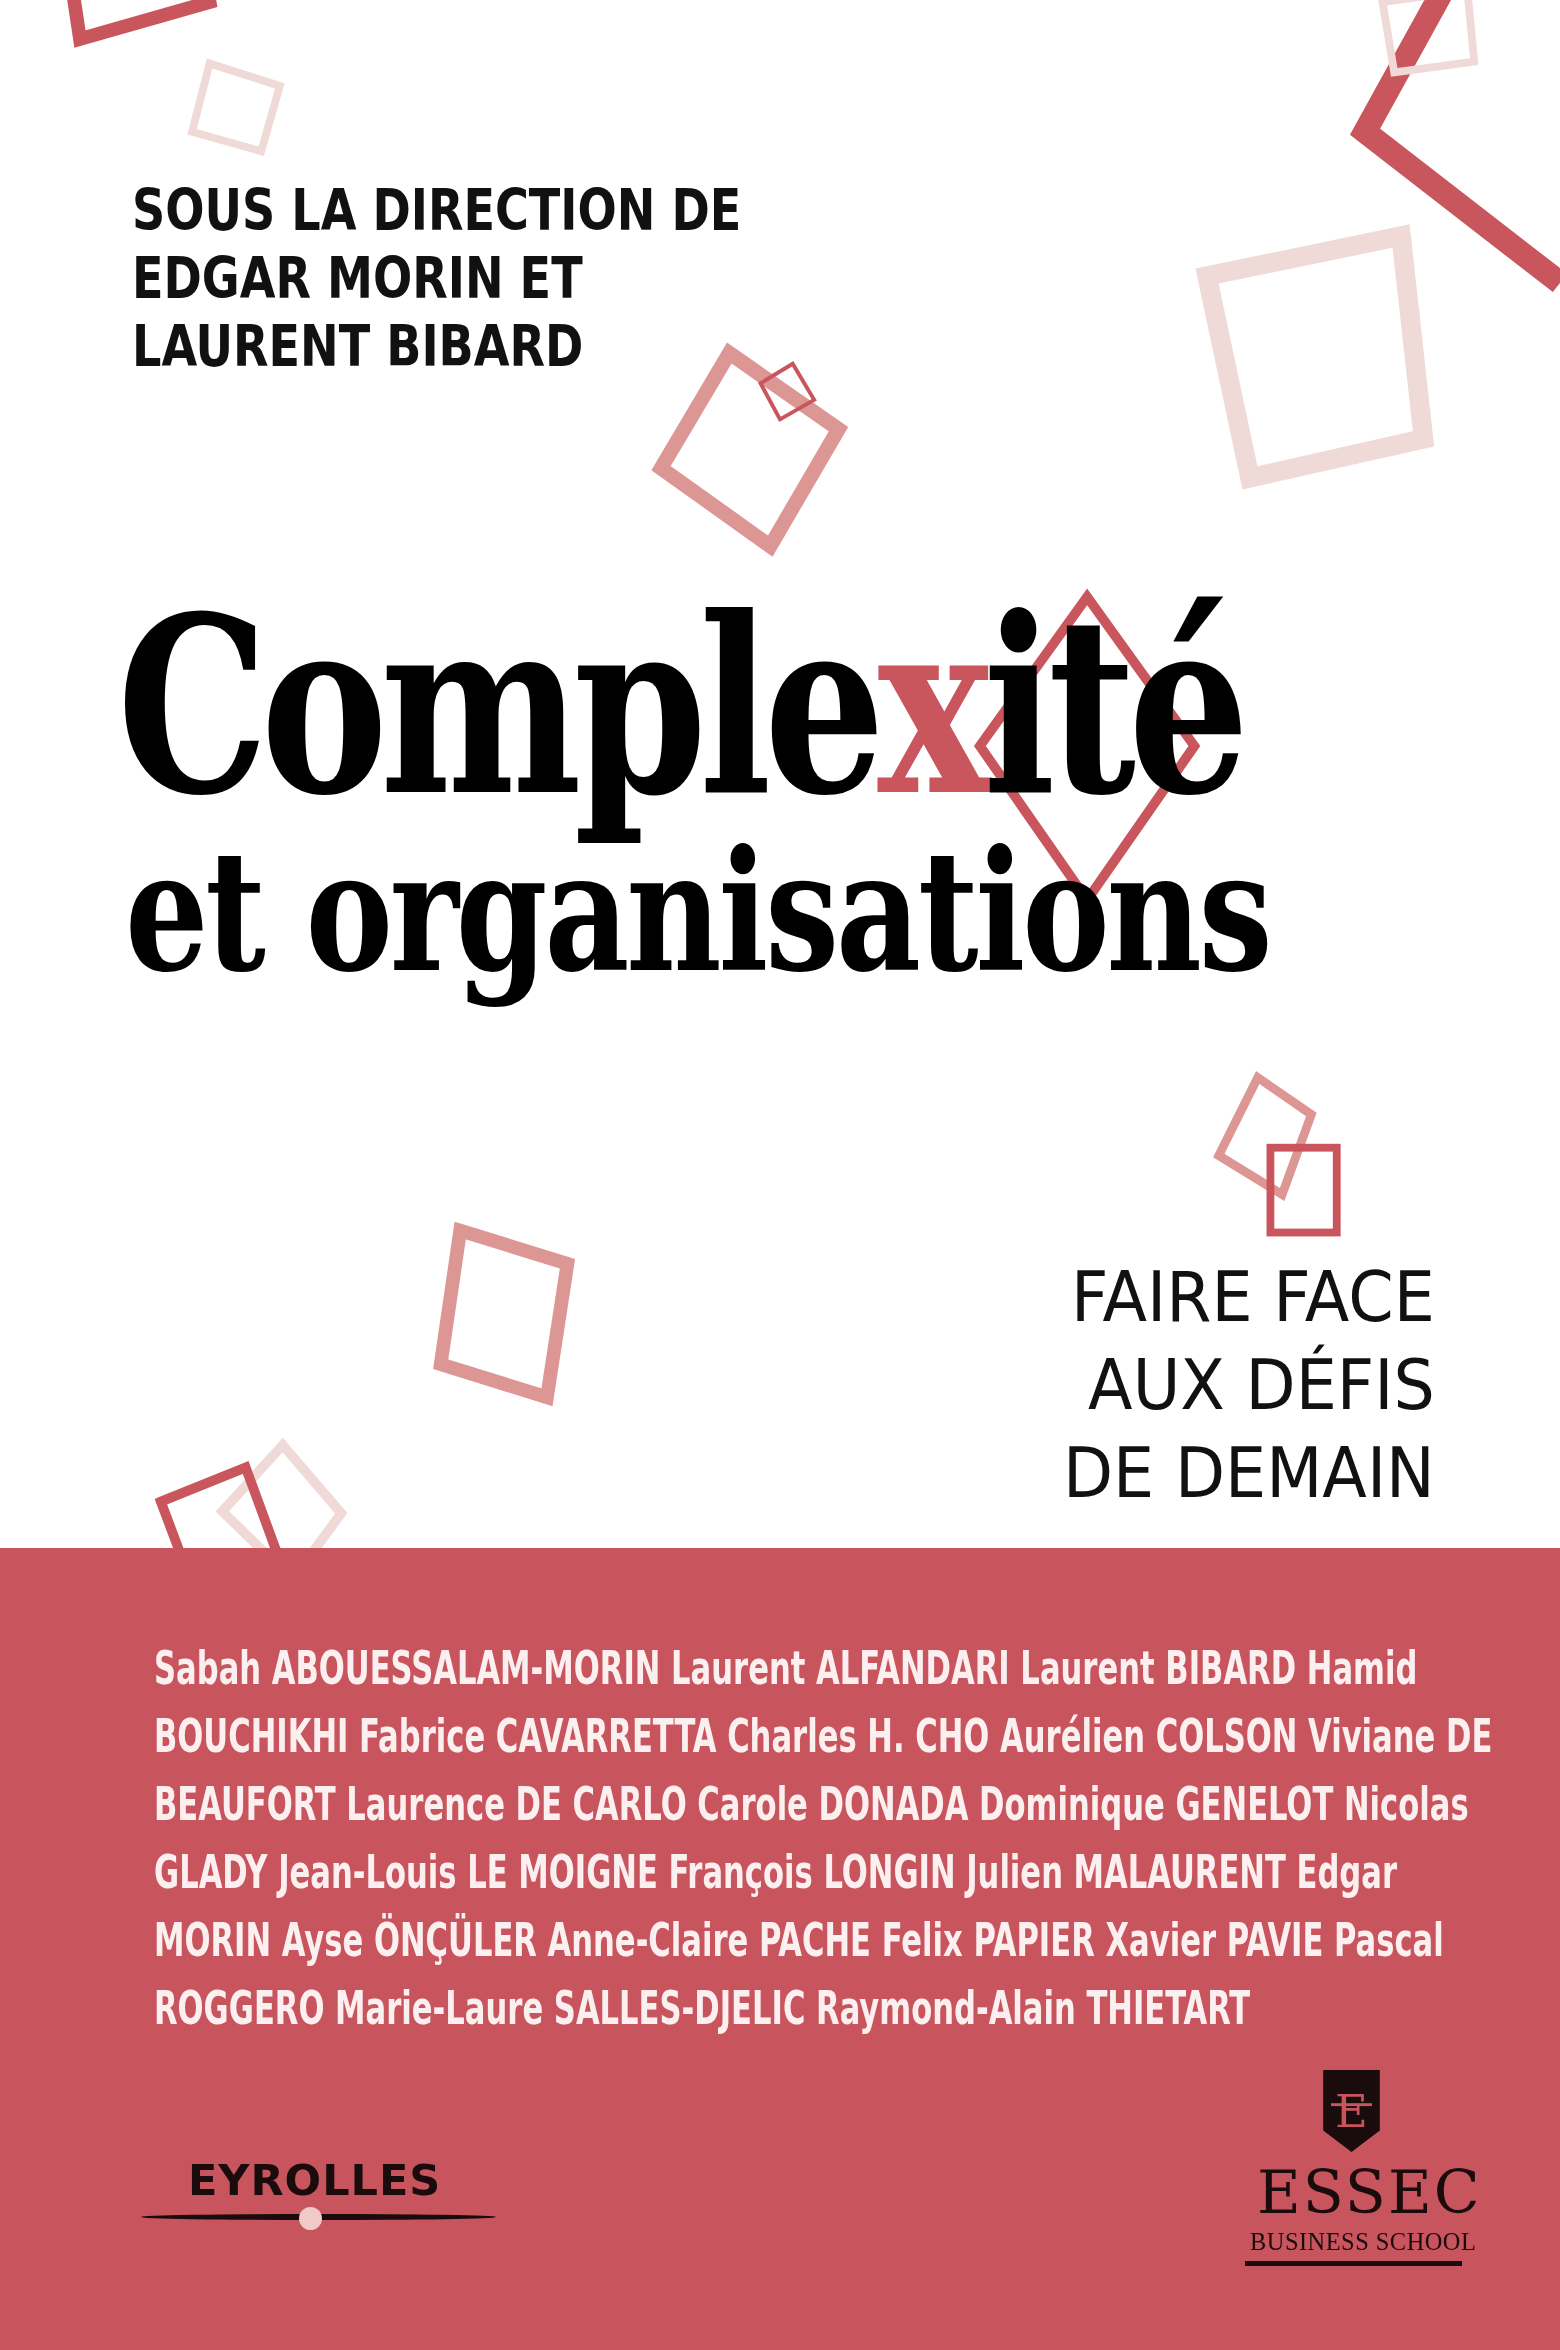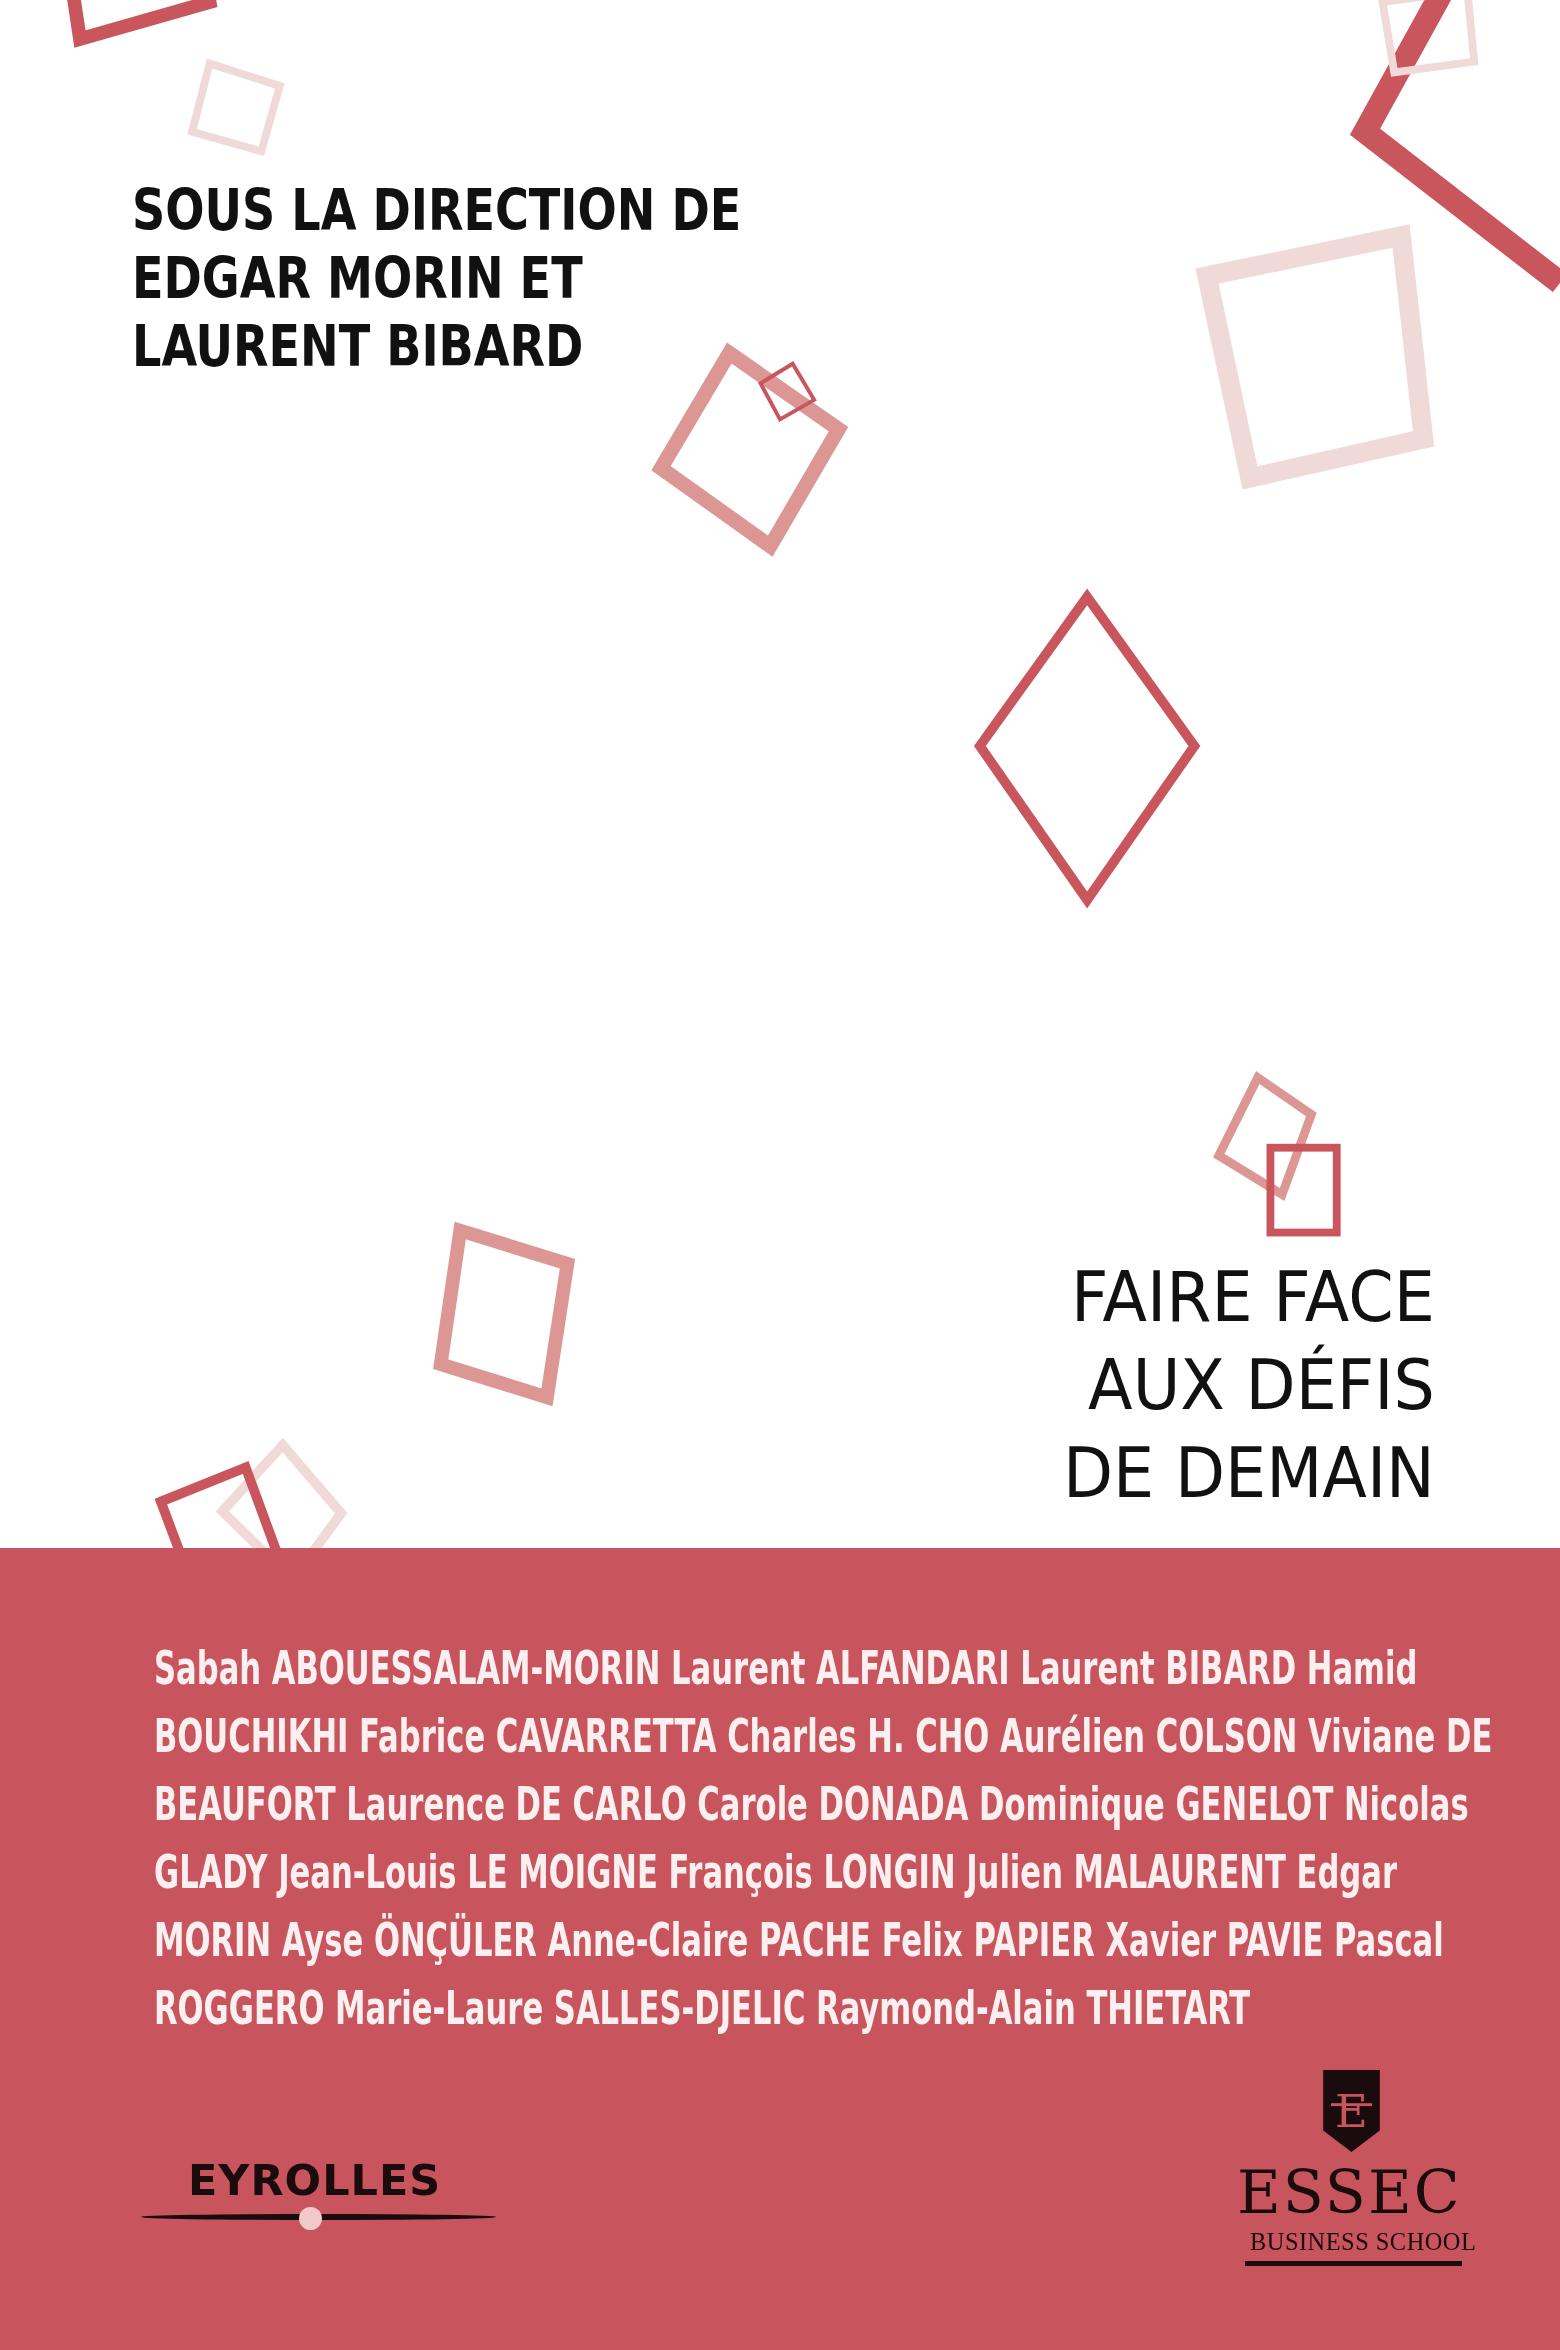--- a/index.html
+++ b/index.html
@@ -16,21 +16,21 @@
   .subtitle div { white-space: nowrap; }
   .band { position: absolute; left: 0; top: 1548px; width: 1560px; height: 803px; background: #c8555d; }
   .contributors { position: absolute; left: 154px; top: 1634px; width: 1463px; font-family: "DejaVu Sans Condensed", "DejaVu Sans", sans-serif; font-weight: bold; font-size: 46px; line-height: 68px; color: #fbeff0; transform: scaleX(0.74); transform-origin: left top; }
   .contributors div { white-space: nowrap; }
   .publisher { position: absolute; left: 141px; top: 2155px; width: 361px; height: 78px; text-align: center; }
   .publisher-name { position: absolute; left: 47px; top: 0px; font-family: "DejaVu Sans", sans-serif; font-weight: bold; font-size: 43px; letter-spacing: 1px; color: #1a0b0c; }
   .publisher-line { position: absolute; left: 0; top: 59px; width: 355px; height: 5.9px; background: #1a0b0c; border-radius: 50%; }
   .publisher-dot { position: absolute; left: 158px; top: 52px; width: 23.4px; height: 23.4px; border-radius: 50%; background: #f2c9c9; }
   .school { position: absolute; left: 1235px; top: 2066px; width: 234px; height: 210px; }
   .shield { position: absolute; left: 88px; top: 3.9px; width: 57px; height: 82px; }
-  .school-name { position: absolute; left: 2px; top: 96px; font-family: "DejaVu Serif", "Liberation Serif", serif; font-size: 60px; line-height: 60px; color: #1a0b0c; letter-spacing: 2px; }
+  .school-name { position: absolute; left: 22px; top: 96px; font-family: "DejaVu Serif", "Liberation Serif", serif; font-size: 60px; line-height: 60px; color: #1a0b0c; letter-spacing: 2px; }
   .school-sub { position: absolute; left: 15px; top: 162px; font-family: Liberation Serif, serif; font-size: 24.4px; color: #1a0b0c; letter-spacing: 0.5px; white-space: nowrap; }
   .school-rule { position: absolute; left: 9.8px; top: 195px; width: 217px; height: 4.9px; background: #1a0b0c; }
 </style>
 </head>
 <body>
 
 <div class="cover">
 
   <svg class="deco" viewBox="0 0 1600 2410" xmlns="http://www.w3.org/2000/svg">
 
@@ -59,20 +59,24 @@
 
     <polygon points="165,1540 252,1505 285,1595 195,1620" fill="none" stroke="#c9565d" stroke-width="10"></polygon>
   </svg>
 
   <div class="editors">
     <div>SOUS LA DIRECTION DE</div>
     <div>EDGAR MORIN ET</div>
     <div>LAURENT BIBARD</div>
   </div>
 
+  <div class="title">
+    <div class="title-line1"><span>Comple</span><span class="x-mark">x</span><span>ité</span></div>
+    <div class="title-line2">et organisations</div>
+  </div>
 
   <div class="subtitle">
     <div>FAIRE FACE</div>
     <div>AUX DÉFIS</div>
     <div>DE DEMAIN</div>
   </div>
 
   <div class="band"></div>
 
   <div class="contributors">

